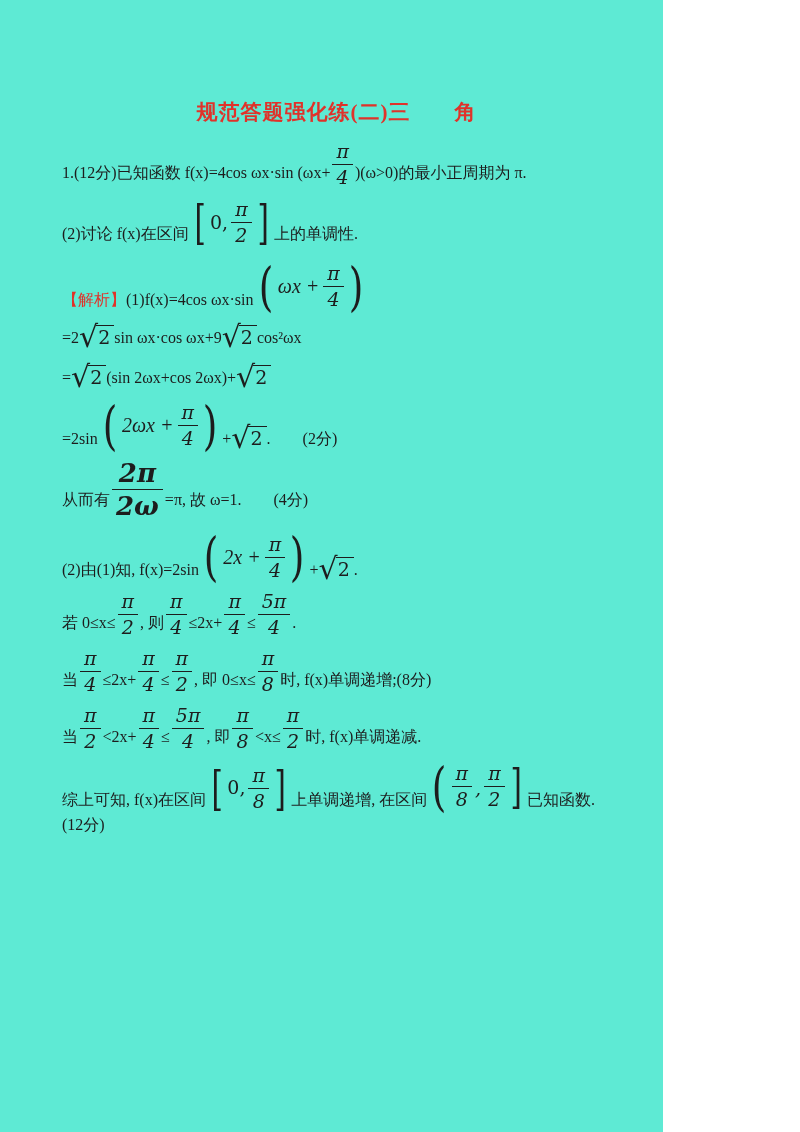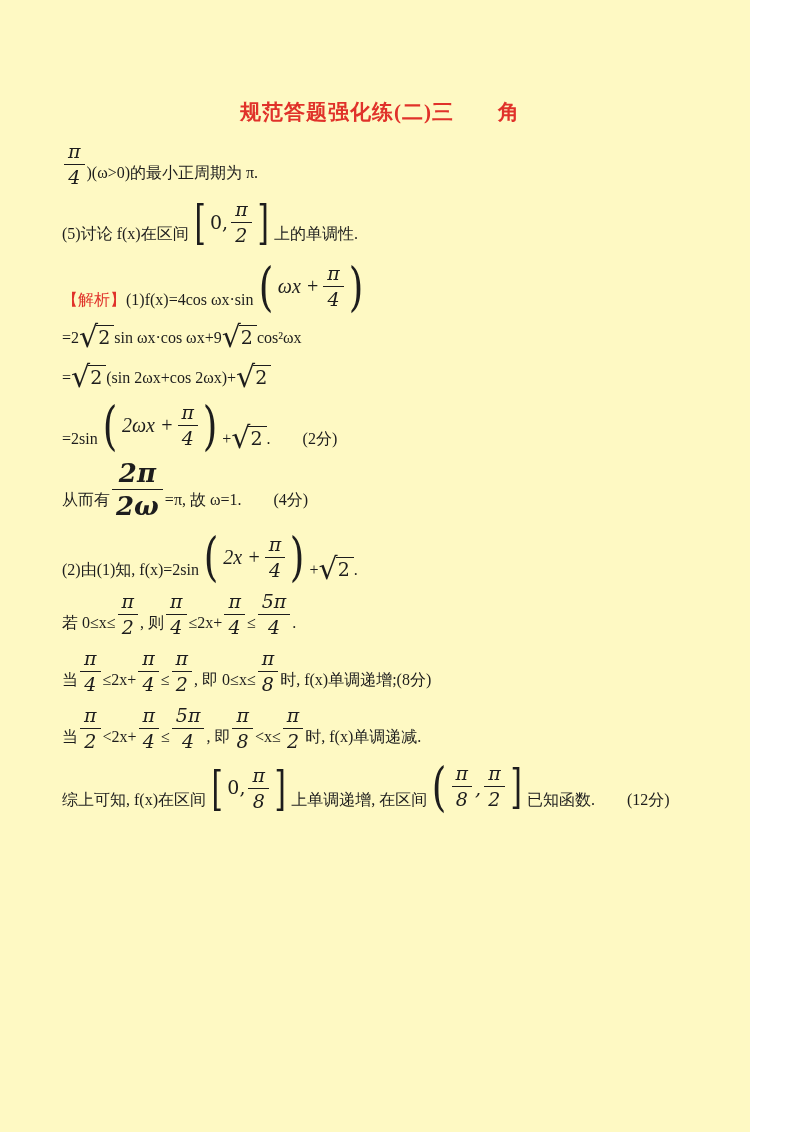--- a/index.html
+++ b/index.html
@@ -1,19 +1,19 @@
 <!DOCTYPE html>
 <html style="--red: #e0322a; --ink: #1d1d1d;"><head>
 <meta charset="utf-8">
 <style>
   :root { --red:#e0322a; --ink:#1d1d1d; }
   * { box-sizing:border-box; margin:0; padding:0; }
   html,body { background:#ffffff; }
   .page {
-    width:750px; height:1132px; background:#fef9c3; color:var(--ink);
+    width:663px; height:1132px; background:#5eead4; color:var(--ink);
     font-family:"Liberation Serif","DejaVu Serif",serif; font-size:16px;
     position:relative; overflow:hidden;
   }
   .content { padding:98px 52px 0 62px; }
   .title {
     text-align:center; color:var(--red); font-weight:700; font-size:21px;
     letter-spacing:1px;
   }
   .subtitle {
     text-align:center; color:var(--red); font-weight:700; font-size:16px;
@@ -58,24 +58,24 @@
   .s10{margin-top:12px} .s11{margin-top:10px}
 </style>
 </head>
 <body>
 
 <div class="page">
   <div class="content">
 
     <h1 class="title">规范答题强化练(二)三　　角</h1>
 
-    <p class="line q1"><span class="frac"><span class="fn">π</span><span class="fd">4</span></span><span>)(ω&gt;0)的最小正周期为 π.</span></p>
+    <p class="line q1"><span>1.(12分)已知函数 f(x)=4cos ωx·sin (ωx+</span><span class="frac"><span class="fn">π</span><span class="fd">4</span></span><span>)(ω&gt;0)的最小正周期为 π.</span></p>
 
 
-    <p class="line q2"><span>(5)讨论 f(x)在区间</span><span class="mg">
+    <p class="line q2"><span>(2)讨论 f(x)在区间</span><span class="mg">
           <span class="bp bb">[</span>
           <span class="lowv">0,</span>
           <span class="frac">
             <span class="fn">π</span>
             <span class="fd">2</span>
           </span>
           <span class="bp bb">]</span>
         </span><span>上的单调性.</span></p>
 
     <p class="line s1"><span class="red">【解析】</span><span>(1)f(x)=4cos ωx·sin</span><span class="mg">

